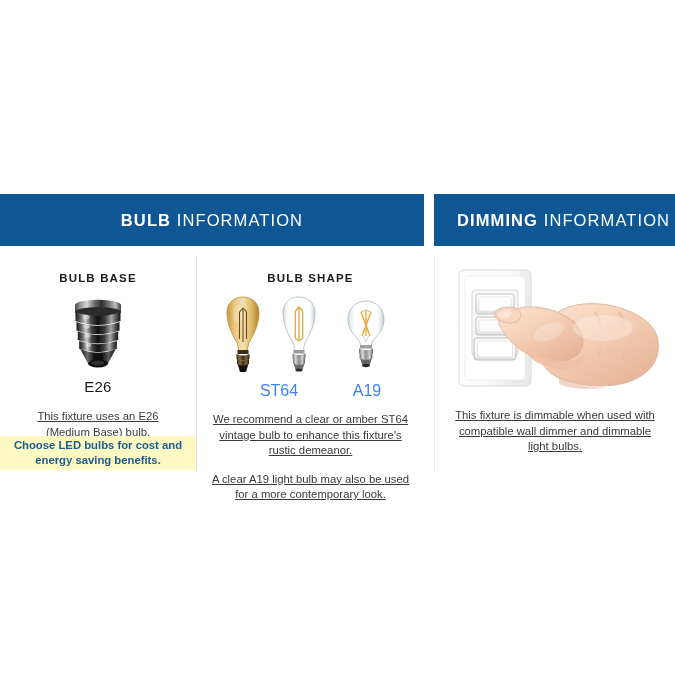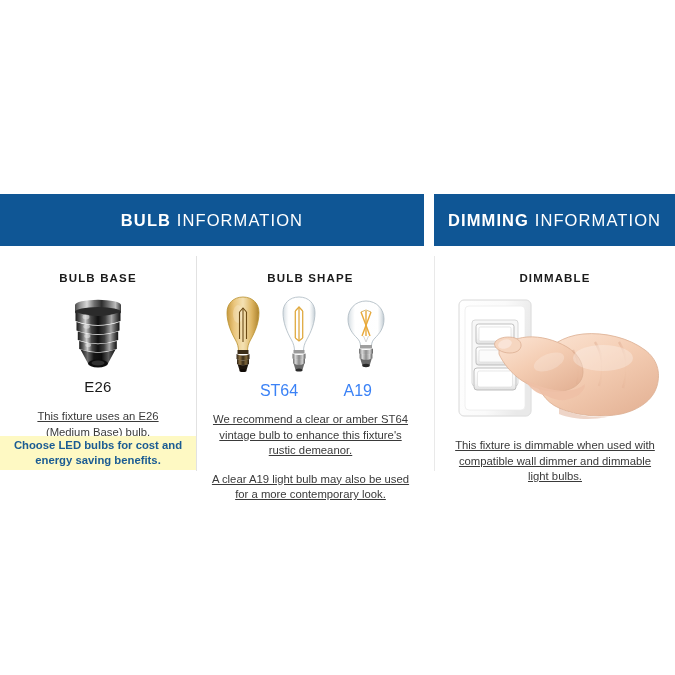--- a/index.html
+++ b/index.html
@@ -35,21 +35,21 @@
   #panel-dim   { left: 434px; width: 241px; }
 
   .panel-header {
     height: 52px;
     background: #0f5695;
     display: flex;
     align-items: center;
     justify-content: center;
     box-sizing: border-box;
   }
-  #panel-dim .panel-header { justify-content: flex-start; padding-left: 14px; }
+  #panel-dim .panel-header { justify-content: flex-start; padding-left: 23px; }
 
   .panel-header-text {
     color: #ffffff;
     font-size: 16.5px;
     letter-spacing: 1.1px;
     white-space: nowrap;
   }
   .panel-header-text .strong { font-weight: bold; }
 
   
@@ -139,21 +139,21 @@
     height: 18px;
     margin-top: 4px;
   }
   #shape-labels .lbl {
     position: absolute;
     top: 0;
     font-size: 16px;
     color: #3b82f6;
   }
   #lbl-st64 { left: 52px;  width: 60px; text-align: center; }
-  #lbl-a19  { left: 135px; width: 40px; text-align: right; }
+  #lbl-a19  { left: 150px; width: 40px; text-align: center; }
 
   
   .body-copy {
     font-size: 11.3px;
     line-height: 15.5px;
     color: #3a3a3a;
     margin: 0 auto;
     text-decoration: underline;
   }
   #base-copy  { width: 168px; margin-top: 14px; }
@@ -431,21 +431,20 @@
     <div class="panel-header">
       <div class="panel-header-text">
         <span class="strong">DIMMING</span><span>&nbsp;</span><span>INFORMATION</span>
       </div>
     </div>
 
     <div class="panel-body">
       <div id="dim-left-rule"></div>
 
       <div class="col" id="col-dimmable">
-        <div class="col-title">DIMMABLE</div>
 
         <div id="switch-scene">
           <svg viewBox="0 0 225 128" width="225" height="128">
             <defs>
               <linearGradient id="plateGrad" x1="0" y1="0" x2="1" y2="0.3">
                 <stop offset="0%" stop-color="#ffffff"></stop>
                 <stop offset="60%" stop-color="#fafafa"></stop>
                 <stop offset="100%" stop-color="#e9e9e9"></stop>
               </linearGradient>
               <linearGradient id="rockerGrad" x1="0" y1="0" x2="0" y2="1">

